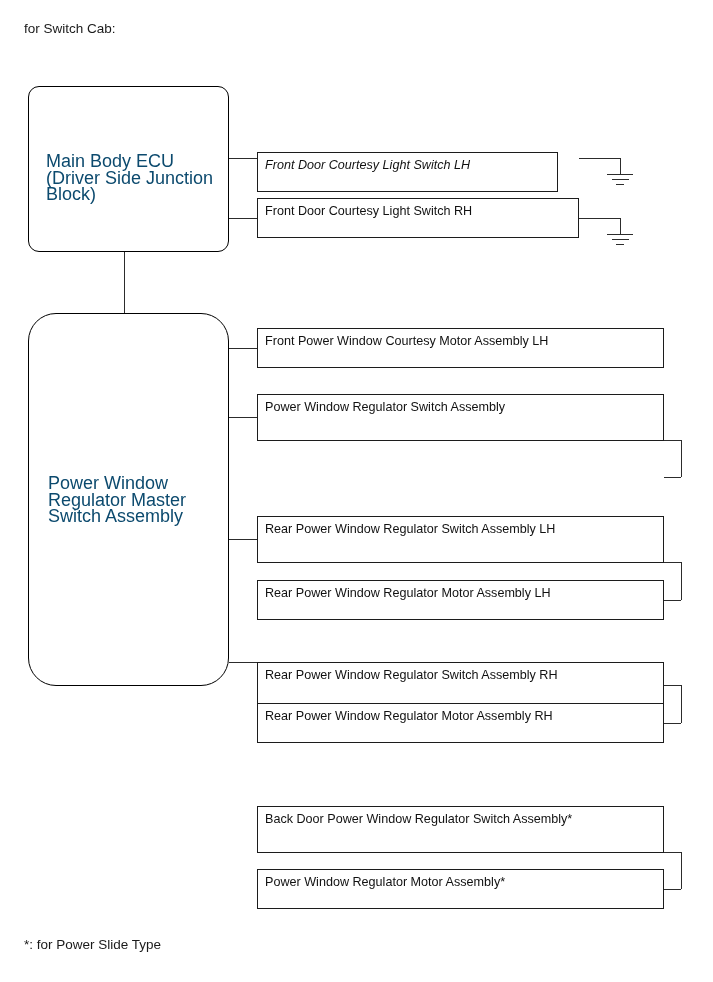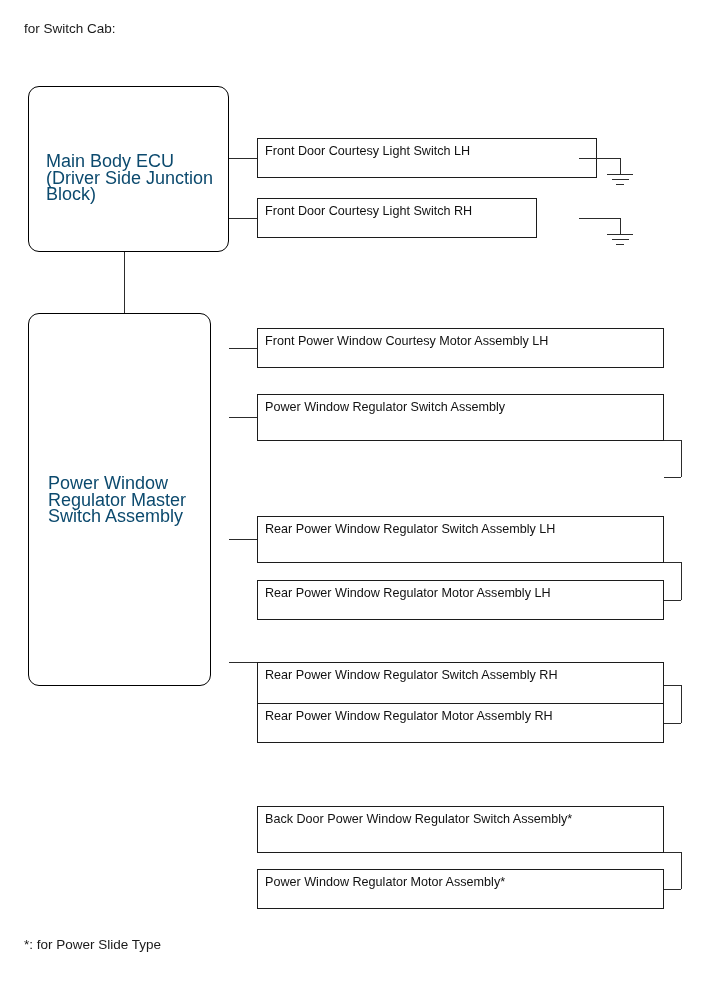--- a/index.html
+++ b/index.html
@@ -39,21 +39,21 @@
   .node-round .node-label {
     position: absolute;
     left: 17px;
     right: 10px;
     font-size: 18px;
     line-height: 16.5px;
     color: #0c4a6e;
   }
   #node-ecu { left: 28px; top: 86px; width: 201px; height: 166px; }
   #node-ecu .node-label { top: 66px; }
-  #node-master { left: 28px; top: 313px; width: 183px; height: 373px; }
+  #node-master { left: 28px; top: 313px; width: 201px; height: 373px; border-radius: 28px; }
   #node-master .node-label { top: 161px; left: 19px; }
 
   
   .node-rect {
     position: absolute;
     box-sizing: border-box;
     border: 1.6px solid #1c1c1c;
     background: #ffffff;
     left: 257px;
     width: 407px;
@@ -62,22 +62,22 @@
   .node-rect .node-label {
     position: absolute;
     left: 7px;
     right: 5px;
     top: 5px;
     font-size: 12.6px;
     line-height: 15px;
     color: #111111;
     white-space: nowrap;
   }
-  #box-fdcl-lh { top: 138px; width: 340px; }
-  #box-fdcl-rh { top: 198px; width: 280px; }
+  #box-fdcl-lh { top: 152px; width: 301px; font-style: italic; }
+  #box-fdcl-rh { top: 198px; width: 322px; }
   #box-fpw-motor-lh { top: 328px; }
   #box-pw-switch     { top: 394px; height: 47px; }
   #box-fpw-motor-rh  { top: 457px; }
   #box-rpw-switch-lh { top: 516px; height: 47px; }
   #box-rpw-motor-lh  { top: 580px; }
   #box-rpw-switch-rh { top: 639px; height: 61px; margin-top: 23px; }
   #box-rpw-motor-rh  { top: 703px; }
   #box-bd-switch     { top: 806px; height: 47px; }
   #box-bd-motor      { top: 869px; }
 

